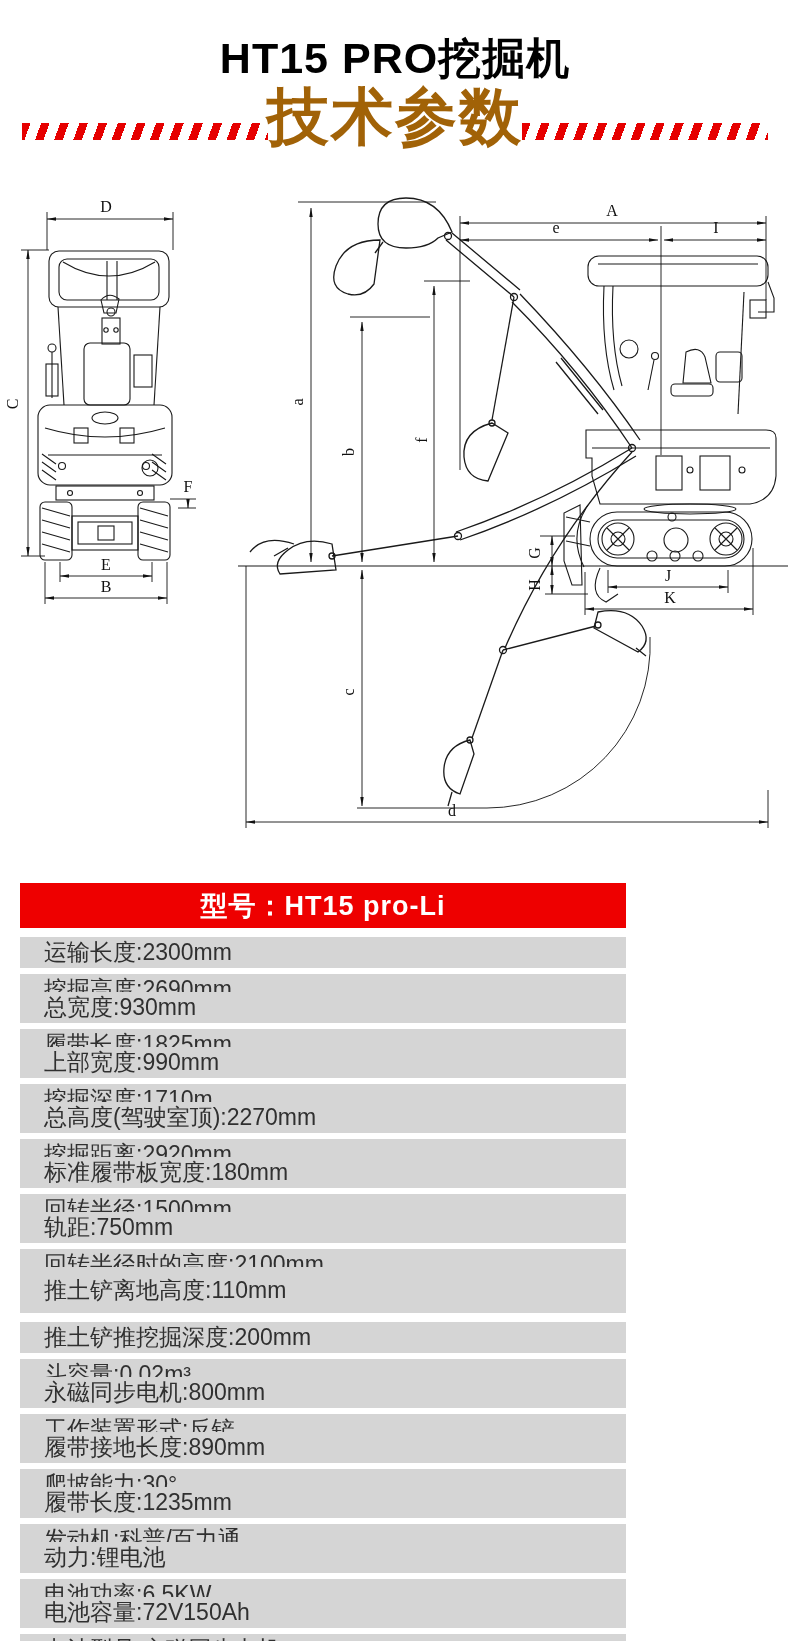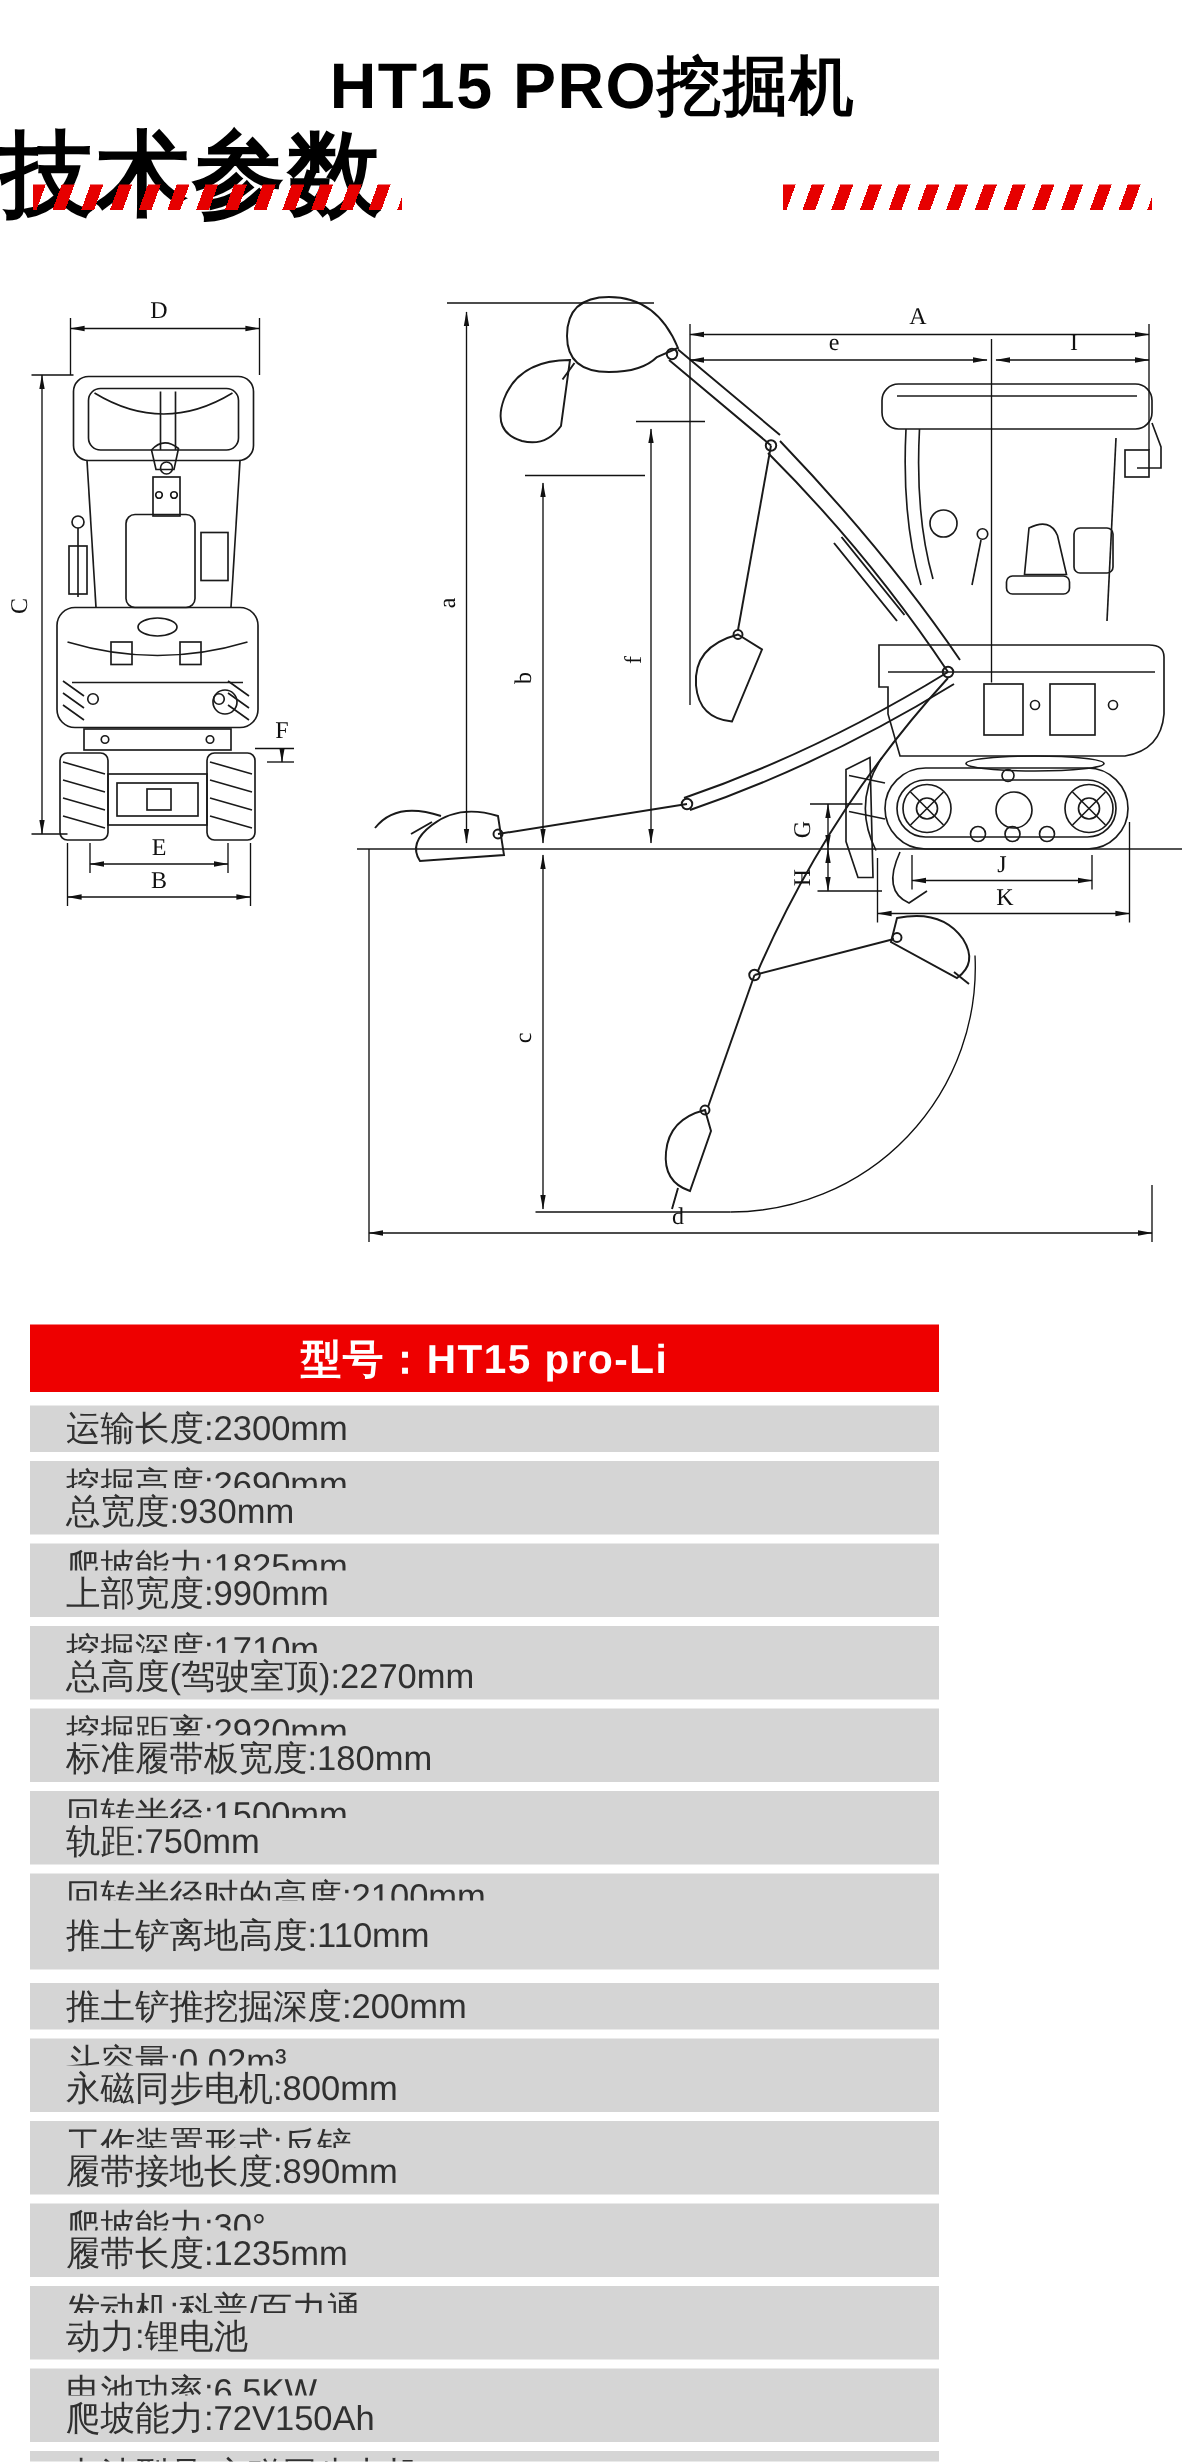--- a/index.html
+++ b/index.html
@@ -2,22 +2,22 @@
 <html><head>
 <meta charset="utf-8">
 <style>
   html,body{margin:0;padding:0;}
   body{width:790px;height:1641px;position:relative;background:#ffffff;
        font-family:"Liberation Sans",sans-serif;overflow:hidden;}
 
   
   .title{position:absolute;top:30px;left:0;width:100%;text-align:center;
          font-size:43px;line-height:56px;font-weight:700;color:#000;letter-spacing:1px;}
-  .subtitle{position:absolute;top:84px;left:0;width:100%;text-align:left;
-            font-size:62px;line-height:66px;font-weight:700;color:#000000;letter-spacing:2px;}
+  .subtitle{position:absolute;top:84px;left:0;width:100%;text-align:center;
+            font-size:62px;line-height:66px;font-weight:700;color:#a16207;letter-spacing:2px;}
   .dash-strip{position:absolute;top:123px;width:246px;height:17px;
       background:repeating-linear-gradient(110deg,#e60000 0,#e60000 8px,transparent 8px,transparent 18px);}
   .dash-left{left:22px;}
   .dash-right{right:22px;}
 
   
   .drawing{position:absolute;top:170px;left:0;width:790px;height:665px;}
   .dim line,.dim path{stroke:#111;stroke-width:0.9;fill:none;}
   .dim text{font-family:"Liberation Serif",serif;font-size:16px;fill:#111;}
   .mach line,.mach path,.mach rect,.mach circle,.mach ellipse,.mach polyline
@@ -263,21 +263,21 @@
 
 <div class="spec-table">
   <div class="model-bar">型号：HT15 pro-Li</div>
   <div class="rows">
     <div class="row">
       <div class="cell">运输长度:2300mm</div>
       <div class="cell">挖掘高度:2690mm</div>
     </div>
     <div class="row">
       <div class="cell">总宽度:930mm</div>
-      <div class="cell">爬坡能力:1825mm</div>
+      <div class="cell">履带长度:1825mm</div>
     </div>
     <div class="row">
       <div class="cell">上部宽度:990mm</div>
       <div class="cell">挖掘深度:1710m</div>
     </div>
     <div class="row">
       <div class="cell">总高度(驾驶室顶):2270mm</div>
       <div class="cell">挖掘距离:2920mm</div>
     </div>
     <div class="row">
@@ -305,17 +305,17 @@
     </div>
     <div class="row">
       <div class="cell">履带长度:1235mm</div>
       <div class="cell">发动机:科普/百力通</div>
     </div>
     <div class="row">
       <div class="cell">动力:锂电池</div>
       <div class="cell">电池功率:6.5KW</div>
     </div>
     <div class="row">
-      <div class="cell">爬坡能力:72V150Ah</div>
+      <div class="cell">电池容量:72V150Ah</div>
       <div class="cell">电池型号:永磁同步电机</div>
     </div>
   </div>
 </div>
 
 </body></html>

